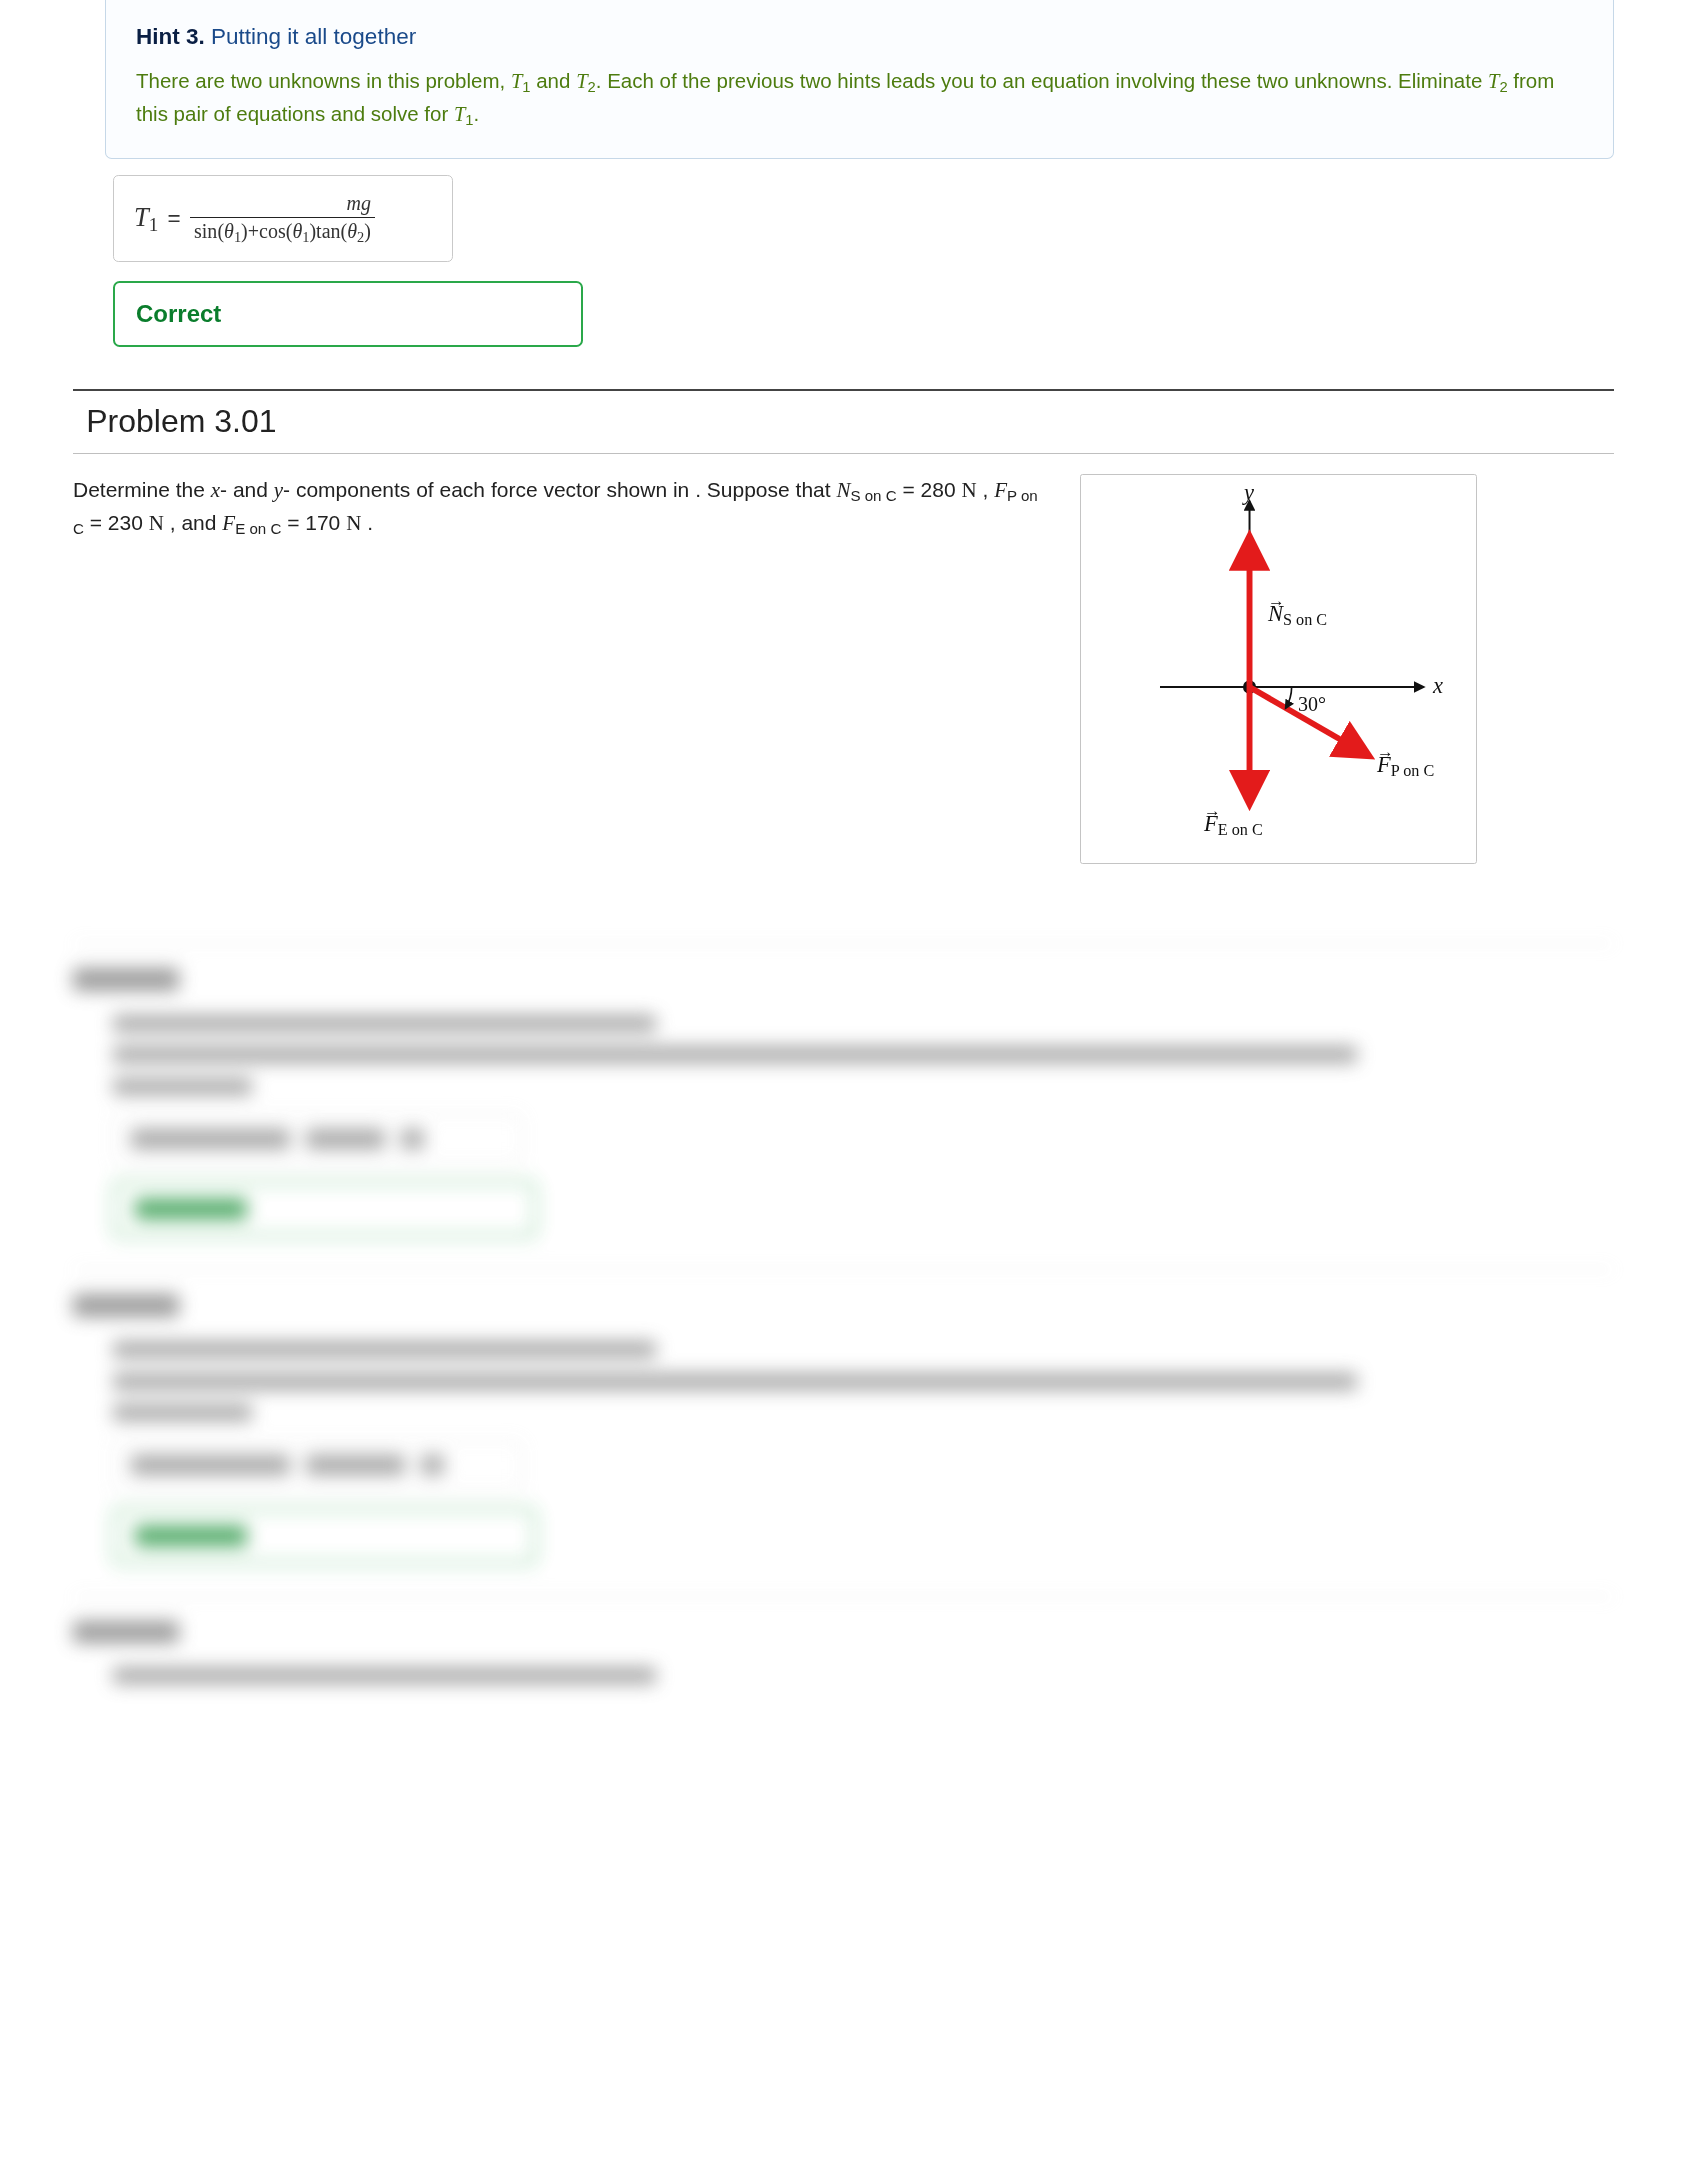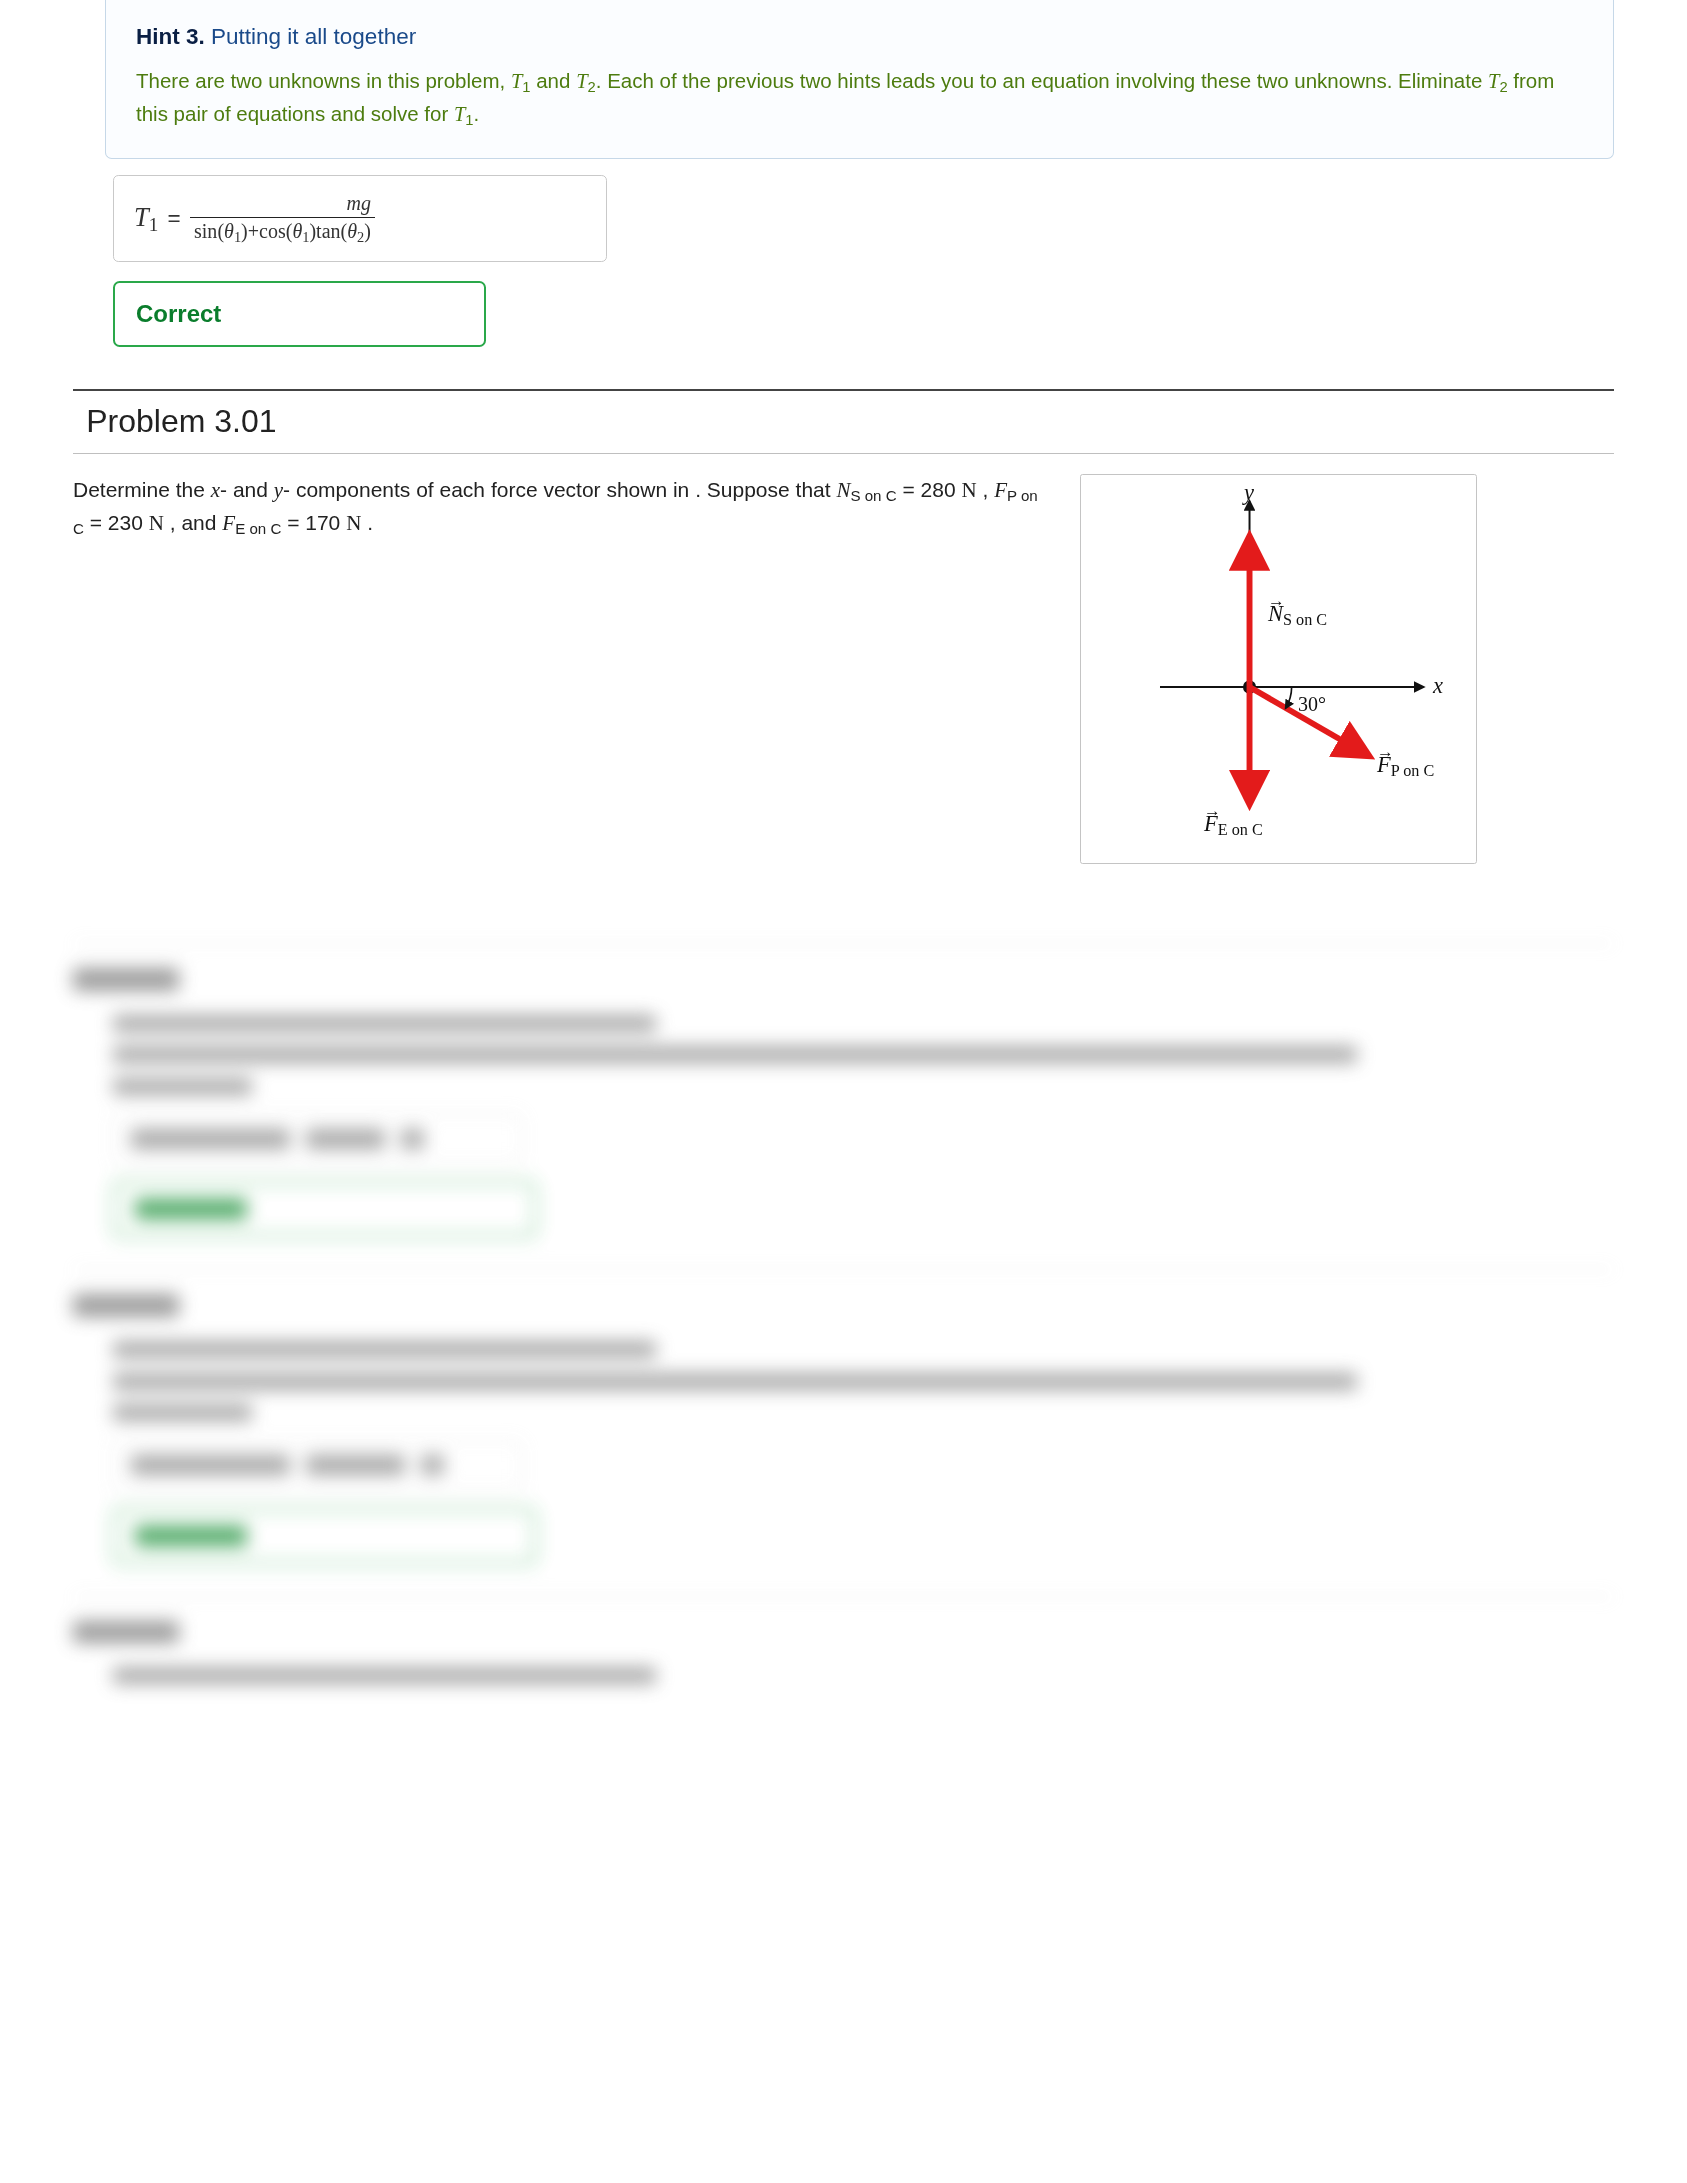--- a/index.html
+++ b/index.html
@@ -46,34 +46,34 @@
   .sub{font-size:0.72em;vertical-align:-0.25em;font-style:normal;}
 
   .ans-label{
     margin-left:40px;
     margin-top:30px;
     font-size:21px;letter-spacing:0.3px;color:#222;
   }
 
   .formula-box{
     margin-left:40px;margin-top:16px;
-    width:494px;
+    width:340px;
     border:1.3px solid #c9c9c9;border-radius:5.3px;
     padding:16px 20px;
     font-family:"Times New Roman",serif;
     font-size:26.5px;
     display:flex;align-items:center;gap:9.3px;
   }
   .frac{display:inline-flex;flex-direction:column;align-items:flex-end;font-size:20px;line-height:1.15;}
   .frac .num{padding:0 4px 2px 4px;}
   .frac .den{border-top:1.3px solid #222;padding:2px 4px 0 4px;white-space:nowrap;}
 
   .correct-box{
     margin-left:40px;margin-top:18.5px;
-    width:373px;
+    width:470px;
     border:2px solid var(--green-border);border-radius:6.6px;
     padding:17px 21px;
     color:var(--green);font-weight:700;font-size:24px;
   }
 
   .section-divider{
     margin:42px 0 12px 0;
     border:none;border-top:2.6px solid var(--dark-divider);
   }
   .thin-divider{

